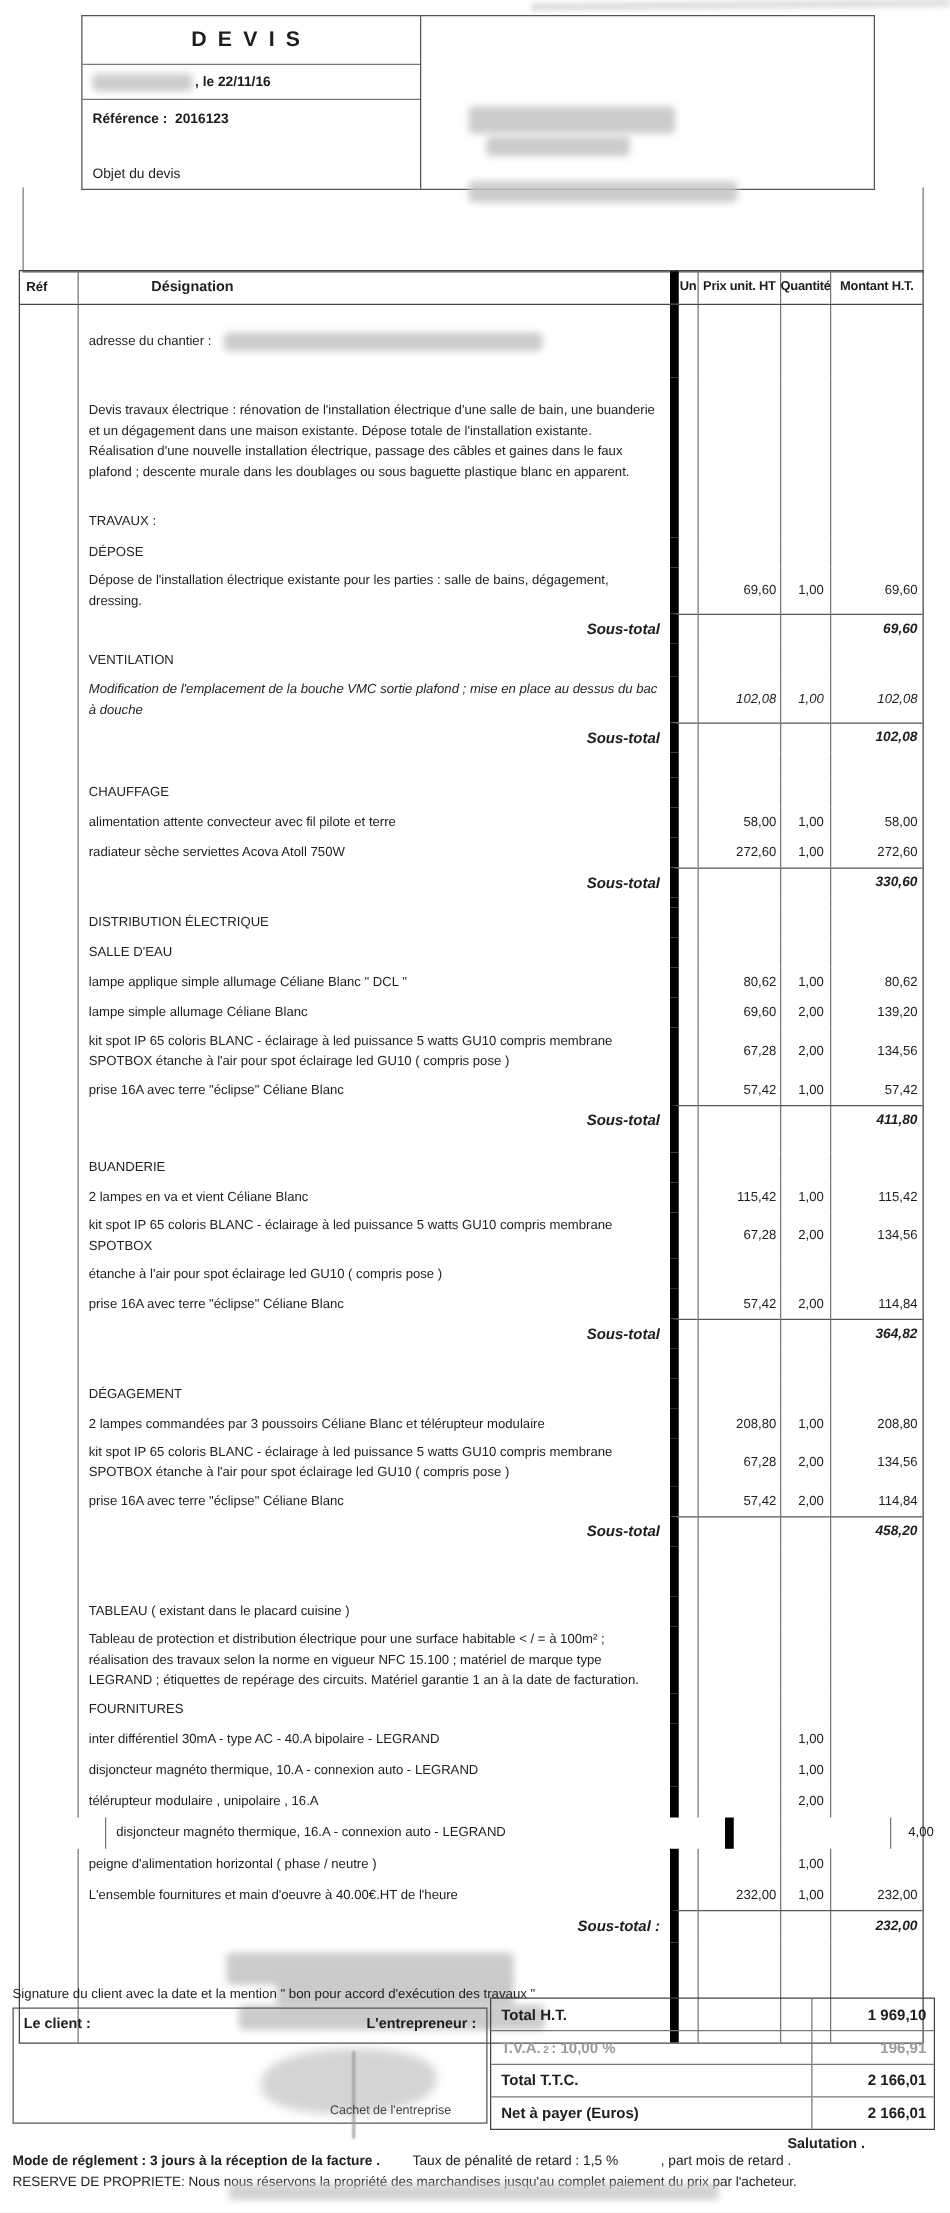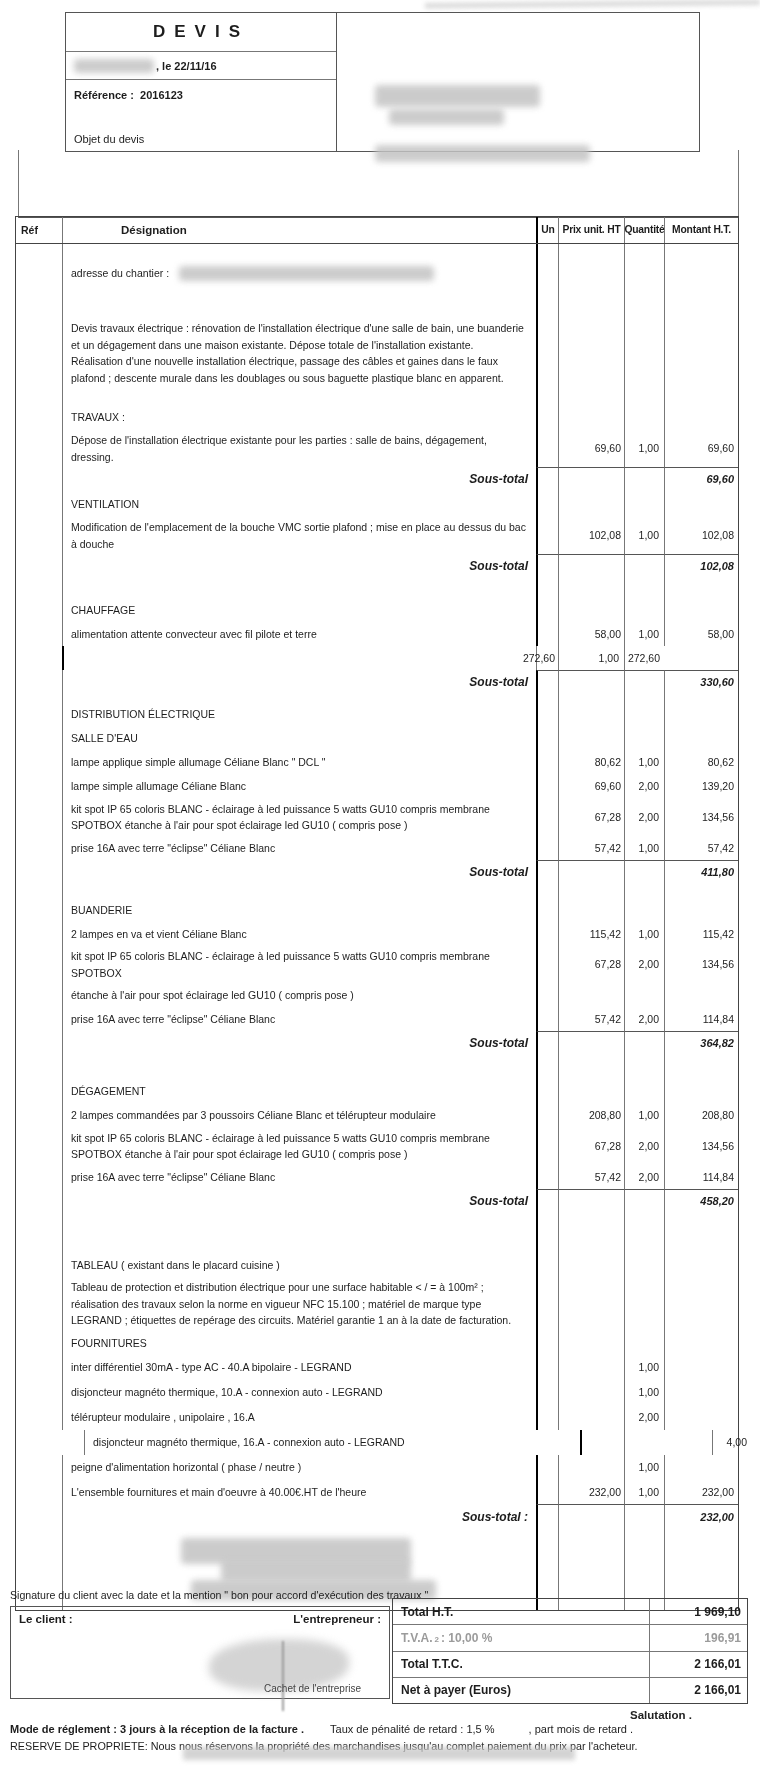--- a/index.html
+++ b/index.html
@@ -27,21 +27,21 @@
   .objet-strip{position:absolute;left:18px;top:150px;width:719px;height:67px;border-left:1.2px solid #777;border-right:1.2px solid #777;border-bottom:1.4px solid #555;}
   
   .dtable{position:absolute;left:15px;top:216px;width:722px;border:1.5px solid #444;}
   .trow,.thead{display:grid;grid-template-columns:46px 474px 22px 66px 40px 74px;align-items:stretch;}
   .thead{height:26px;border-bottom:1.4px solid #444;font-weight:bold;font-size:11px;}
   .thead .c{overflow:visible;white-space:nowrap;}
   .c{display:flex;align-items:center;min-width:0;font-size:10.5px;line-height:16.5px;}
   .c-ref{justify-content:flex-start;padding-left:5px;}
   .c-des{border-left:1px solid #777;padding:2px 8px;}
   .thead .c-des{justify-content:flex-start;padding-left:58px;font-size:11.5px;}
-  .c-un{border-left:2px solid #000000;}
+  .c-un{border-left:7px solid #000000;}
   .c-price{border-left:1px solid #777;justify-content:flex-end;padding-right:3px;}
   .c-qty{border-left:1px solid #777;justify-content:flex-end;padding-right:5px;}
   .c-amt{border-left:1px solid #777;justify-content:flex-end;padding-right:4px;}
   .thead .c-un,.thead .c-price,.thead .c-qty,.thead .c-amt{justify-content:center;padding:0;font-size:10.3px;letter-spacing:-0.2px;}
   .trow.sub .c-un,.trow.sub .c-price,.trow.sub .c-qty,.trow.sub .c-amt{border-top:1px solid #555;}
   .trow.sub .c-des{justify-content:flex-end;font-weight:bold;font-style:italic;font-size:12px;}
   .trow.sub .c-amt{font-weight:bold;font-style:italic;font-size:11px;}
   .chantier-blur{display:inline-block;width:255px;height:15px;margin-left:10px;vertical-align:middle;}
   .stamp-cluster{position:relative;margin-left:110px;width:270px;height:64px;}
   .stamp-cluster .b1{position:absolute;left:0;top:0;width:230px;height:26px;}
@@ -133,20 +133,28 @@
         <div class="trow" style="min-height: 26px;">
           <div class="c c-ref"></div>
           <div class="c c-des">TRAVAUX :</div>
           <div class="c c-un"></div>
           <div class="c c-price"></div>
           <div class="c c-qty"></div>
           <div class="c c-amt"></div>
         </div>
         <div class="trow" style="min-height: 24px;">
           <div class="c c-ref"></div>
+          <div class="c c-des">DÉPOSE</div>
+          <div class="c c-un"></div>
+          <div class="c c-price"></div>
+          <div class="c c-qty"></div>
+          <div class="c c-amt"></div>
+        </div>
+        <div class="trow" style="min-height: 24px;">
+          <div class="c c-ref"></div>
           <div class="c c-des">Dépose de l'installation électrique existante pour les parties : salle de bains, dégagement, dressing.</div>
           <div class="c c-un"></div>
           <div class="c c-price">69,60</div>
           <div class="c c-qty">1,00</div>
           <div class="c c-amt">69,60</div>
         </div>
         <div class="trow sub" style="min-height: 24px;">
           <div class="c c-ref"></div>
           <div class="c c-des">Sous-total</div>
           <div class="c c-un"></div>
@@ -155,21 +163,21 @@
           <div class="c c-amt">69,60</div>
         </div>
         <div class="trow" style="min-height: 26px;">
           <div class="c c-ref"></div>
           <div class="c c-des">VENTILATION</div>
           <div class="c c-un"></div>
           <div class="c c-price"></div>
           <div class="c c-qty"></div>
           <div class="c c-amt"></div>
         </div>
-        <div class="trow" style="min-height: 36px;">
+        <div class="trow" style="min-height: 36px; font-style: italic;">
           <div class="c c-ref"></div>
           <div class="c c-des">Modification de l'emplacement de la bouche VMC sortie plafond ; mise en place au dessus du bac à douche</div>
           <div class="c c-un"></div>
           <div class="c c-price">102,08</div>
           <div class="c c-qty">1,00</div>
           <div class="c c-amt">102,08</div>
         </div>
         <div class="trow sub" style="min-height: 24px;">
           <div class="c c-ref"></div>
           <div class="c c-des">Sous-total</div>
@@ -197,20 +205,21 @@
         <div class="trow" style="min-height: 24px;">
           <div class="c c-ref"></div>
           <div class="c c-des">alimentation attente convecteur avec fil pilote et terre</div>
           <div class="c c-un"></div>
           <div class="c c-price">58,00</div>
           <div class="c c-qty">1,00</div>
           <div class="c c-amt">58,00</div>
         </div>
         <div class="trow" style="min-height: 24px;">
           <div class="c c-ref"></div>
+          <div class="c c-des">radiateur sèche serviettes Acova Atoll 750W</div>
           <div class="c c-un"></div>
           <div class="c c-price">272,60</div>
           <div class="c c-qty">1,00</div>
           <div class="c c-amt">272,60</div>
         </div>
         <div class="trow sub" style="min-height: 24px;">
           <div class="c c-ref"></div>
           <div class="c c-des">Sous-total</div>
           <div class="c c-un"></div>
           <div class="c c-price"></div>

